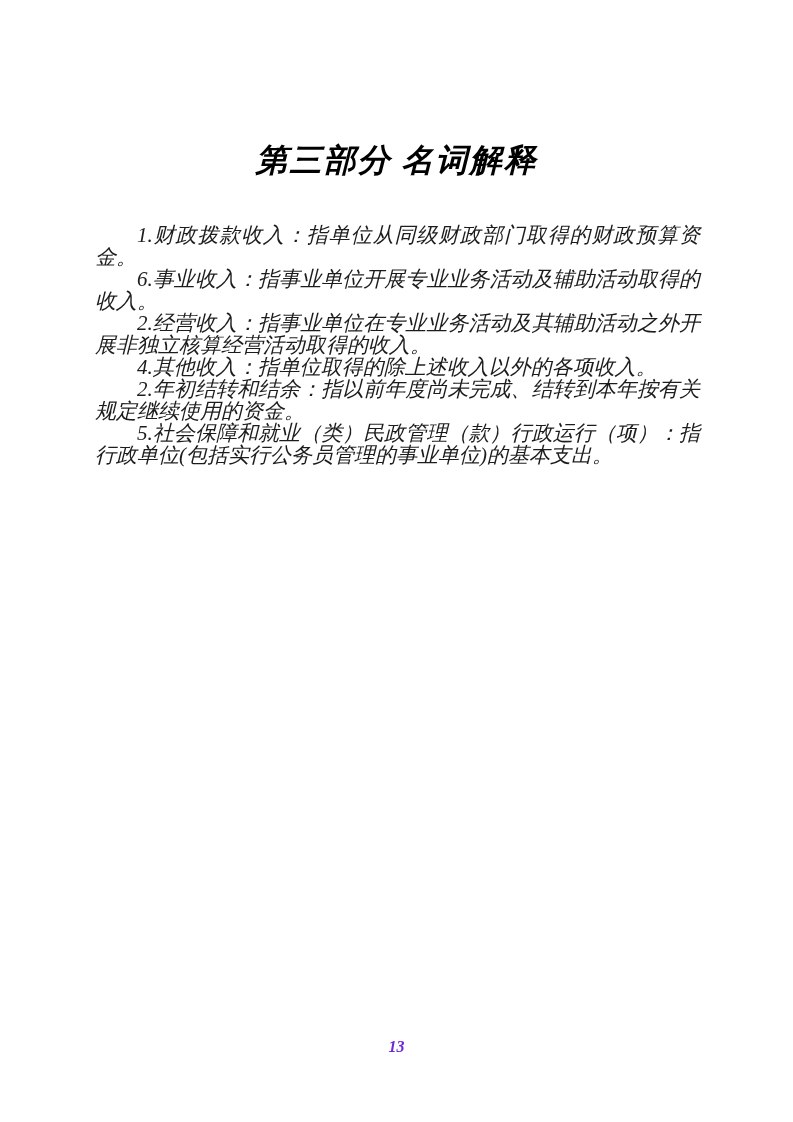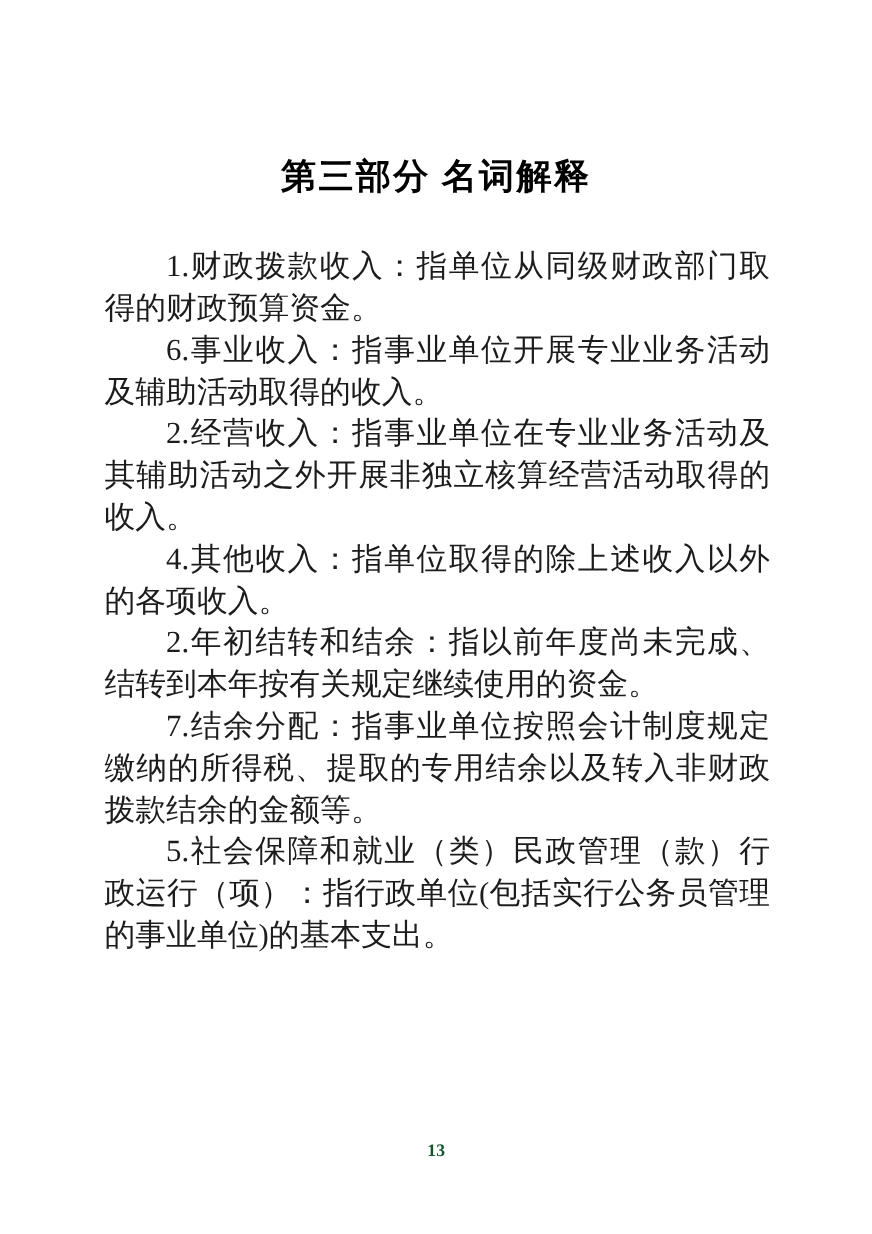--- a/index.html
+++ b/index.html
@@ -9,66 +9,66 @@
   }
   .page {
     position: relative;
     width: 793px;
     height: 1122px;
     background: #ffffff;
     font-family: "Liberation Serif", "DejaVu Serif", serif;
     color: #1c1c1c;
     overflow: hidden;
     box-sizing: border-box;
+    font-style: italic;
   }
   .doc-title {
     margin: 0;
     padding-top: 140px;
     text-align: center;
     font-size: 32px;
     line-height: 40px;
     font-weight: bold;
     color: #000000;
     letter-spacing: 2px;
   }
   .content {
     margin: 44px 93px 0 95px;
-    font-size: 28px;
-    line-height: 38px;
+    font-size: 21px;
+    line-height: 22px;
     text-align: justify;
     text-justify: inter-ideograph;
   }
   .content .para {
     margin: 0;
     padding: 0;
     text-indent: 2em;
     word-break: break-all;
   }
   .page-number {
     position: absolute;
     left: 0;
     right: 0;
     top: 1038px;
     text-align: center;
     font-size: 16px;
     font-weight: bold;
-    color: #14532d;
+    color: #6d28d9;
     font-family: "Liberation Serif", "DejaVu Serif", serif;
   }
 </style>
 </head>
 <body>
 
 <div class="page">
   <h1 class="doc-title">第三部分 名词解释</h1>
 
   <div class="content">
       <p class="para">1.财政拨款收入：指单位从同级财政部门取得的财政预算资金。</p>
       <p class="para">6.事业收入：指事业单位开展专业业务活动及辅助活动取得的收入。</p>
       <p class="para">2.经营收入：指事业单位在专业业务活动及其辅助活动之外开展非独立核算经营活动取得的收入。</p>
       <p class="para">4.其他收入：指单位取得的除上述收入以外的各项收入。</p>
       <p class="para">2.年初结转和结余：指以前年度尚未完成、结转到本年按有关规定继续使用的资金。</p>
-      <p class="para">7.结余分配：指事业单位按照会计制度规定缴纳的所得税、提取的专用结余以及转入非财政拨款结余的金额等。</p>
       <p class="para">5.社会保障和就业（类）民政管理（款）行政运行（项）：指行政单位(包括实行公务员管理的事业单位)的基本支出。</p>
     </div>
 
   <div class="page-number">13</div>
 </div>
 
 </body></html>

